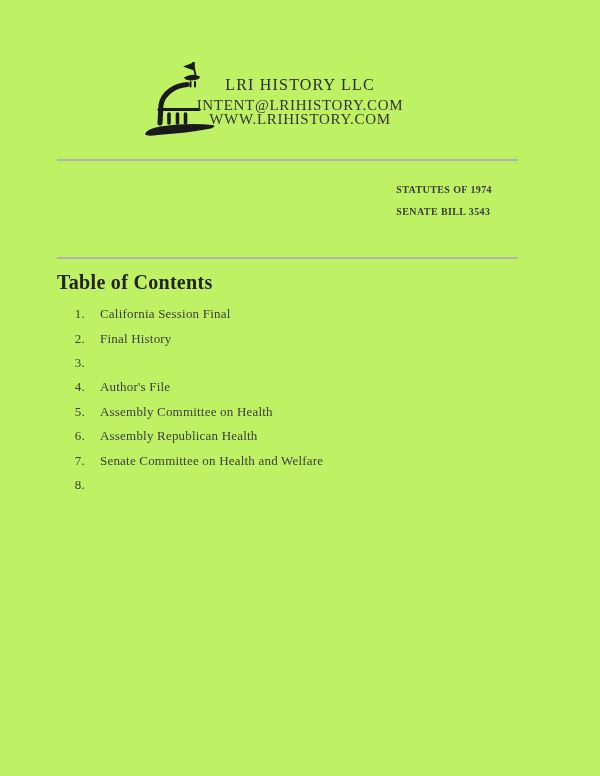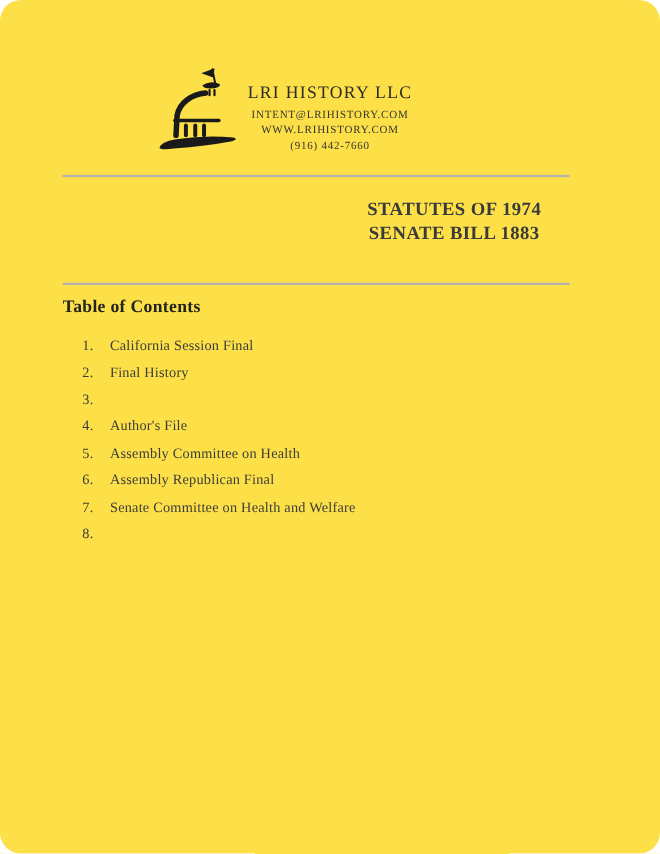--- a/index.html
+++ b/index.html
@@ -4,24 +4,23 @@
 <style>
   html, body {
     margin: 0;
     padding: 0;
     background: #ffffff;
   }
   .page {
     position: relative;
     width: 600px;
     height: 776px;
-    background: #fde047;
+    background: #bef264;
     font-family: "Liberation Serif", serif;
     overflow: hidden;
-    border-radius: 19px;
   }
 
   
   .logo {
     position: absolute;
     left: 143px;
     top: 60px;
     width: 78px;
     height: 80px;
   }
@@ -34,21 +33,21 @@
     color: #2b2b2b;
   }
   .company {
     font-size: 16px;
     line-height: 19px;
     letter-spacing: 1.2px;
     color: #2b2b2b;
     margin-bottom: 4px;
   }
   .contact {
-    font-size: 10px;
+    font-size: 15px;
     line-height: 14px;
     letter-spacing: 0.7px;
     color: #333333;
   }
 
   
   .rule {
     position: absolute;
     left: 57px;
     width: 461px;
@@ -56,36 +55,36 @@
     background: #b2b2b2;
   }
   .rule-top { top: 159px; }
   .rule-bottom { top: 257px; }
 
   
   .reference {
     position: absolute;
     top: 179px;
     right: 108px;
-    text-align: center;
+    text-align: left;
     font-weight: bold;
-    font-size: 17px;
+    font-size: 10px;
     line-height: 21.5px;
     letter-spacing: 0.4px;
     color: #3a3a3a;
   }
   .reference div { white-space: pre-wrap; }
 
   
   .toc-heading {
     position: absolute;
     left: 57px;
     top: 271px;
     margin: 0;
-    font-size: 16px;
+    font-size: 20px;
     font-weight: bold;
     letter-spacing: 0.3px;
     color: #222222;
   }
   .toc-list {
     position: absolute;
     left: 57px;
     top: 302px;
     margin: 0;
     padding: 0;
@@ -132,28 +131,27 @@
       <path d="M42.5,54 L42.5,63" stroke-width="3.6"></path>
 
       <path d="M2,74.5 Q3,69 17,66.5 Q45,62.5 69,65 Q74.5,66 68,68.5 Q44,73 15,75 Q4,76.5 2,74.5 Z" fill="#1a1a1a" stroke="none"></path>
     </g>
   </svg>
 
   <div class="header-text">
     <div class="company">LRI HISTORY LLC</div>
     <div class="contact">INTENT@LRIHISTORY.COM</div>
     <div class="contact">WWW.LRIHISTORY.COM</div>
-    <div class="contact">(916) 442-7660</div>
   </div>
 
   <div class="rule rule-top"></div>
 
   <div class="reference">
     <div>STATUTES OF 1974</div>
-    <div>SENATE BILL 1883</div>
+    <div>SENATE BILL 3543</div>
   </div>
 
   <div class="rule rule-bottom"></div>
 
   <h1 class="toc-heading">Table of Contents</h1>
 
   <ol class="toc-list">
     <li>
       <span class="num">1.</span>
       <span class="label">California Session Final</span>
@@ -168,21 +166,21 @@
     <li>
       <span class="num">4.</span>
       <span class="label">Author's File</span>
     </li>
     <li>
       <span class="num">5.</span>
       <span class="label">Assembly Committee on Health</span>
     </li>
     <li>
       <span class="num">6.</span>
-      <span class="label">Assembly Republican Final</span>
+      <span class="label">Assembly Republican Health</span>
     </li>
     <li>
       <span class="num">7.</span>
       <span class="label">Senate Committee on Health and Welfare</span>
     </li>
     <li>
       <span class="num">8.</span>
     </li>
   </ol>
 

